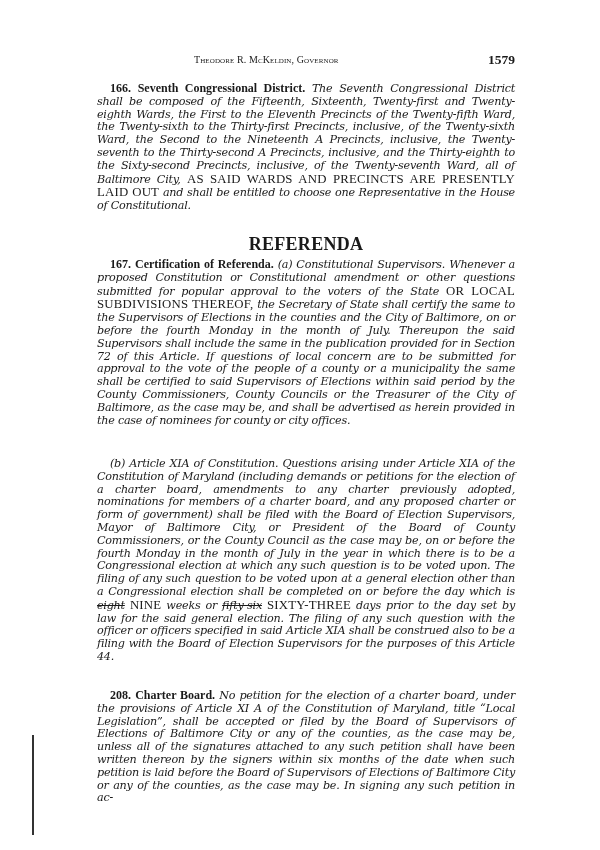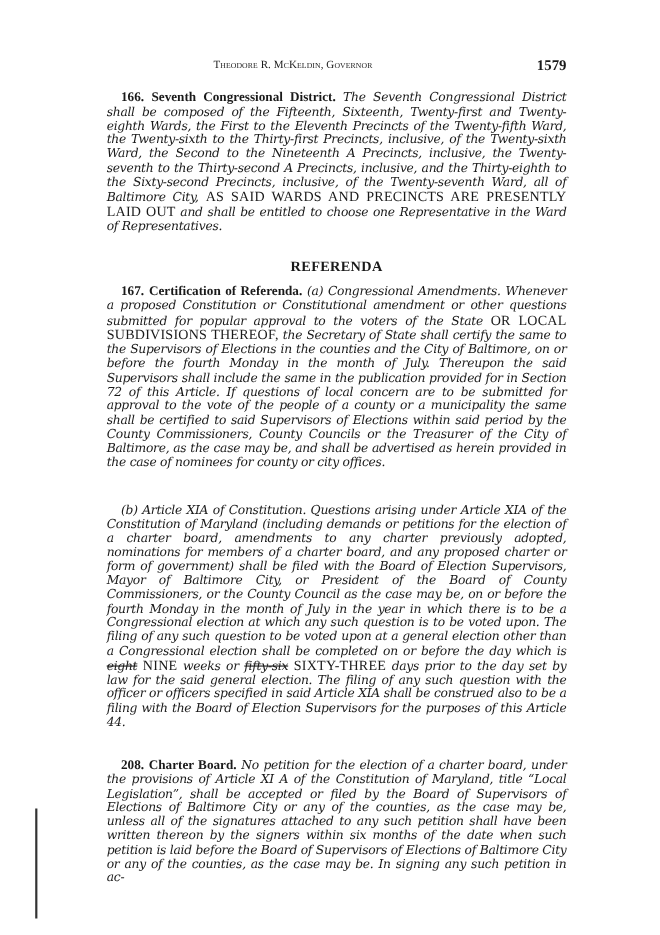--- a/index.html
+++ b/index.html
@@ -22,21 +22,21 @@
     font-size: 11.2px; line-height: 12.8px; text-align: justify;
     font-family: "DejaVu Serif", serif; letter-spacing: -0.25px;
   }
   .para p { margin: 0; text-indent: 13px; text-align-last: left; }
   .it { font-style: italic; }
   .rm { font-style: normal; font-family: "Liberation Serif", serif; font-size: 12.8px; letter-spacing: 0.2px; }
   .b { font-weight: bold; font-style: normal; font-family: "Liberation Serif", serif; font-size: 12px; letter-spacing: 0; }
   .strike { text-decoration: line-through; font-style: italic; }
   .heading {
     position: absolute; top: 234px; left: 0; width: 418px; text-align: center;
-    font-weight: bold; font-family: "Liberation Serif", serif; font-size: 13px; letter-spacing: 0.3px;
+    font-weight: bold; font-family: "Liberation Serif", serif; font-size: 18px; letter-spacing: 0.3px;
   }
   .margin-rule {
     position: absolute; left: 32px; top: 735px; width: 1.5px; height: 100px; background: #333;
   }
 </style>
 </head>
 <body>
 
 <div class="page">
 
@@ -44,31 +44,31 @@
     <span class="title">Theodore R. McKeldin, Governor</span>
     <span class="folio">1579</span>
   </div>
 
   <div class="para" style="top:82px;">
     <p>
       <span class="b">166.</span>
       <span class="b">Seventh Congressional District.</span>
       <span class="it">The Seventh Congressional District shall be composed of the Fifteenth, Sixteenth, Twenty-first and Twenty-eighth Wards, the First to the Eleventh Precincts of the Twenty-fifth Ward, the Twenty-sixth to the Thirty-first Precincts, inclusive, of the Twenty-sixth Ward, the Second to the Nineteenth A Precincts, inclusive, the Twenty-seventh to the Thirty-second A Precincts, inclusive, and the Thirty-eighth to the Sixty-second Precincts, inclusive, of the Twenty-seventh Ward, all of Baltimore City,</span>
       <span class="rm">AS SAID WARDS AND PRECINCTS ARE PRESENTLY LAID OUT</span>
-      <span class="it">and shall be entitled to choose one Representative in the Ward of Representatives.</span>
+      <span class="it">and shall be entitled to choose one Representative in the House of Constitutional.</span>
     </p>
   </div>
 
   <div class="heading">REFERENDA</div>
 
   <div class="para" style="top:258px;">
     <p>
       <span class="b">167.</span>
       <span class="b">Certification of Referenda.</span>
-      <span class="it">(a) Congressional Amendments.</span>
+      <span class="it">(a) Constitutional Supervisors.</span>
       <span class="it">Whenever a proposed Constitution or Constitutional amendment or other questions submitted for popular approval to the voters of the State</span>
       <span class="rm">OR LOCAL SUBDIVISIONS THEREOF,</span>
       <span class="it">the Secretary of State shall certify the same to the Supervisors of Elections in the counties and the City of Baltimore, on or before the fourth Monday in the month of July. Thereupon the said Supervisors shall include the same in the publication provided for in Section 72 of this Article. If questions of local concern are to be submitted for approval to the vote of the people of a county or a municipality the same shall be certified to said Supervisors of Elections within said period by the County Commissioners, County Councils or the Treasurer of the City of Baltimore, as the case may be, and shall be advertised as herein provided in the case of nominees for county or city offices.</span>
     </p>
   </div>
 
   <div class="para" style="top:458px;">
     <p>
       <span class="it">(b) Article XIA of Constitution.</span>
       <span class="it">Questions arising under Article XIA of the Constitution of Maryland (including demands or petitions for the election of a charter board, amendments to any charter previously adopted, nominations for members of a charter board, and any proposed charter or form of government) shall be filed with the Board of Election Supervisors, Mayor of Baltimore City, or President of the Board of County Commissioners, or the County Council as the case may be, on or before the fourth Monday in the month of July in the year in which there is to be a Congressional election at which any such question is to be voted upon. The filing of any such question to be voted upon at a general election other than a Congressional election shall be completed on or before the day which is</span>

